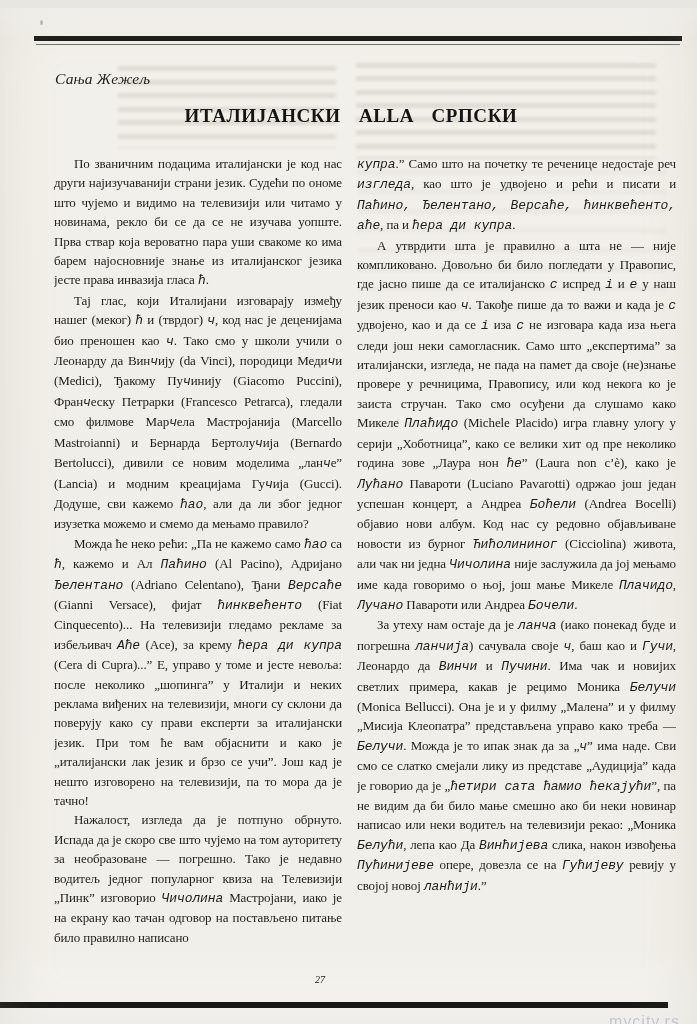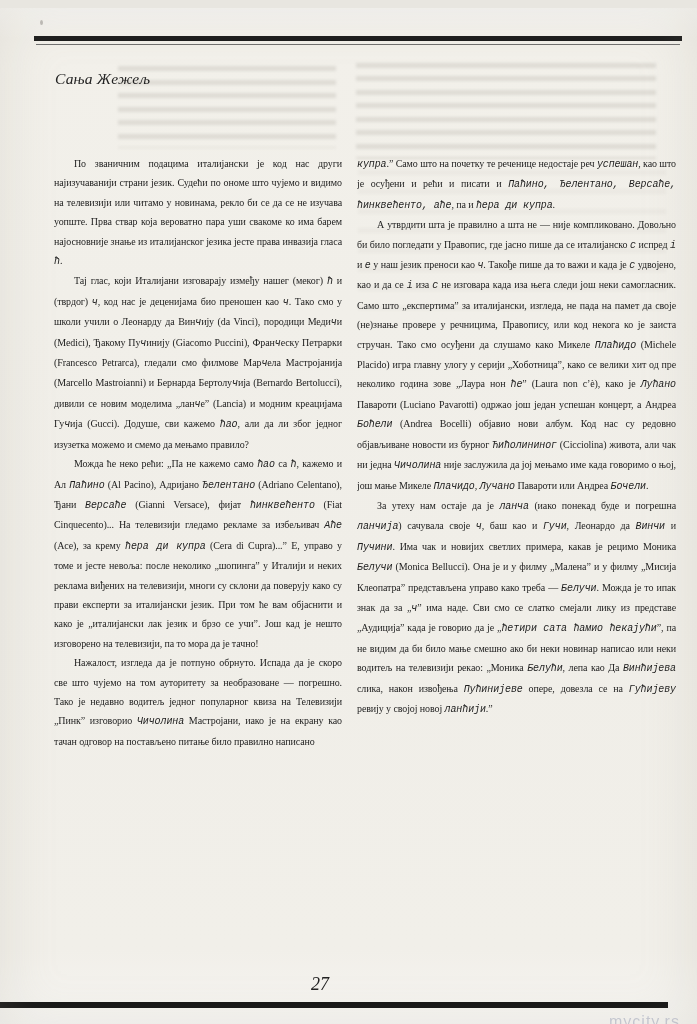--- a/index.html
+++ b/index.html
@@ -27,27 +27,27 @@
   }
   .cols {
     position:absolute; left:54px; top:146px; width:622px; height:808px;
     display:flex; gap:15px; overflow:hidden;
   }
   .col { overflow:hidden; }
   .col-left  { width:288px; }
   .col-right { width:319px; }
   p.para {
     margin:0; text-indent:20px; text-align:justify;
-    font-size:10px; line-height:19.4px; letter-spacing:-.1px; color:#1d1d1d;
+    font-size:13px; line-height:19.4px; letter-spacing:-.1px; color:#1d1d1d;
   }
   p.para.noindent { text-indent:0; }
   .it { font-style:italic;font-family:Liberation Mono, monospace; }
   .page-number {
     position:absolute; left:280px; top:966px; width:80px; text-align:center;
-    font-style:italic; font-size:18px; color:#222;
+    font-style:italic; font-size:10px; color:#222;
   }
   .rule-bottom { position:absolute; left:0; top:994px; width:668px; height:6px; background:#141414; }
   .watermark {
     position:absolute; left:609px; top:1005px;
     font-family:Liberation Sans, sans-serif; font-size:16px;
     color:#c6c9d3; letter-spacing:1px;
     text-shadow:0 0 1px rgba(255,255,255,.8);
   }
   
   .bleed { position:absolute; filter:blur(1.4px); pointer-events:none; }
@@ -73,30 +73,31 @@
   <div class="speck"></div>
   <div class="rule-top-thick"></div>
   <div class="rule-top-thin"></div>
 
   <div class="bleed bleed-a"></div>
   <div class="bleed bleed-b"></div>
   <div class="bleed bleed-c"></div>
 
   <div class="byline">Сања Жежељ</div>
 
+  <h1 class="title" style="margin:0; position:absolute;">ИТАЛИЈАНСКИ ALLA СРПСКИ</h1>
 
   <div class="cols">
     <div class="col col-left">
         <p class="para"><span>По званичним подацима италијански је код нас други најизучаванији страни језик. Судећи по ономе што чујемо и видимо на телевизији или читамо у новинама, рекло би се да се не изучава уопште. Прва ствар која вероватно пара уши свакоме ко има барем најосновније знање из италијанског језика јесте права инвазија гласа </span><span class="it">ћ</span><span>.</span></p>
         <p class="para"><span>Тај глас, који Италијани изговарају између нашег (меког) </span><span class="it">ћ</span><span> и (тврдог) </span><span class="it">ч</span><span>, код нас је деценијама био преношен као </span><span class="it">ч</span><span>. Тако смо у школи учили о Леонарду да Вин</span><span class="it">ч</span><span>ију (da Vinci), породици Меди</span><span class="it">ч</span><span>и (Medici), Ђакому Пу</span><span class="it">ч</span><span>инију (Giacomo Puccini), Фран</span><span class="it">ч</span><span>еску Петрарки (Francesco Petrarca), гледали смо филмове Мар</span><span class="it">ч</span><span>ела Мастројанија (Marcello Mastroianni) и Бернарда Бертолу</span><span class="it">ч</span><span>ија (Bernardo Bertolucci), дивили се новим моделима „лан</span><span class="it">ч</span><span>е” (Lancia) и модним креацијама Гу</span><span class="it">ч</span><span>ија (Gucci). Додуше, сви кажемо </span><span class="it">ћао</span><span>, али да ли због једног изузетка можемо и смемо да мењамо правило?</span></p>
         <p class="para"><span>Можда ће неко рећи: „Па не кажемо само </span><span class="it">ћао</span><span> са </span><span class="it">ћ</span><span>, кажемо и Ал </span><span class="it">Паћино</span><span> (Al Pacino), Адријано </span><span class="it">Ђелентано</span><span> (Adriano Celentano), Ђани </span><span class="it">Версаће</span><span> (Gianni Versace), фијат </span><span class="it">ћинквећенто</span><span> (Fiat Cinquecento)... На телевизији гледамо рекламе за избељивач </span><span class="it">Аће</span><span> (Ace), за крему </span><span class="it">ћера ди купра</span><span> (Cera di Cupra)...” Е, управо у томе и јесте невоља: после неколико „шопинга” у Италији и неких реклама виђених на телевизији, многи су склони да поверују како су прави експерти за италијански језик. При том ће вам објаснити и како је „италијански лак језик и брзо се учи”. Још кад је нешто изговорено на телевизији, па то мора да је тачно!</span></p>
         <p class="para"><span>Нажалост, изгледа да је потпуно обрнуто. Испада да је скоро све што чујемо на том ауторитету за необразоване — погрешно. Тако је недавно водитељ једног популарног квиза на Телевизији „Пинк” изговорио </span><span class="it">Чичолина</span><span> Мастројани, иако је на екрану као тачан одговор на постављено питање било правилно написано </span></p>
       </div>
     <div class="col col-right">
-        <p class="para noindent"><span class="it">купра</span><span>.” Само што на почетку те реченице недостаје реч </span><span class="it">успешан</span><span>, као што је осуђени и рећи и писати и </span><span class="it">Паћино, Ђелентано, Версаће, ћинквећенто, аће</span><span>, па и </span><span class="it">ћера ди купра</span><span>.</span></p>
+        <p class="para noindent"><span class="it">купра</span><span>.” Само што на почетку те реченице недостаје реч </span><span class="it">изгледа</span><span>, као што је удвојено и рећи и писати и </span><span class="it">Паћино, Ђелентано, Версаће, ћинквећенто, аће</span><span>, па и </span><span class="it">ћера ди купра</span><span>.</span></p>
         <p class="para"><span>А утврдити шта је правилно а шта не — није компликовано. Довољно би било погледати у Правопис, где јасно пише да се италијанско </span><span class="it">c</span><span> испред </span><span class="it">i</span><span> и </span><span class="it">e</span><span> у наш језик преноси као </span><span class="it">ч</span><span>. Такође пише да то важи и када је </span><span class="it">c</span><span> удвојено, као и да се </span><span class="it">i</span><span> иза </span><span class="it">c</span><span> не изговара када иза њега следи још неки самогласник. Само што „експертима” за италијански, изгледа, не пада на памет да своје (не)знање провере у речницима, Правопису, или код некога ко је заиста стручан. Тако смо осуђени да слушамо како Микеле </span><span class="it">Плаћидо</span><span> (Michele Placido) игра главну улогу у серији „Хоботница”, како се велики хит од пре неколико година зове „Лаура нон </span><span class="it">ће</span><span>” (Laura non c’è), како је </span><span class="it">Лућано</span><span> Павароти (Luciano Pavarotti) одржао још један успешан концерт, а Андреа </span><span class="it">Боћели</span><span> (Andrea Bocelli) објавио нови албум. Код нас су редовно објављиване новости из бурног </span><span class="it">Ћићолининог</span><span> (Cicciolina) живота, али чак ни једна </span><span class="it">Чичолина</span><span> није заслужила да јој мењамо име када говоримо о њој, још мање Микеле </span><span class="it">Плачидо</span><span>, </span><span class="it">Лучано</span><span> Павароти или Андреа </span><span class="it">Бочели</span><span>.</span></p>
         <p class="para"><span>За утеху нам остаје да је </span><span class="it">ланча</span><span> (иако понекад буде и погрешна </span><span class="it">ланчија</span><span>) сачувала своје </span><span class="it">ч</span><span>, баш као и </span><span class="it">Гучи</span><span>, Леонардо да </span><span class="it">Винчи</span><span> и </span><span class="it">Пучини</span><span>. Има чак и новијих светлих примера, какав је рецимо Моника </span><span class="it">Белучи</span><span> (Monica Bellucci). Она је и у филму „Малена” и у филму „Мисија Клеопатра” представљена управо како треба — </span><span class="it">Белучи</span><span>. Можда је то ипак знак да за „</span><span class="it">ч</span><span>” има наде. Сви смо се слатко смејали лику из представе „Аудиција” када је говорио да је „</span><span class="it">ћетири сата ћамио ћекајући</span><span>”, па не видим да би било мање смешно ако би неки новинар написао или неки водитељ на телевизији рекао: „Моника </span><span class="it">Белући</span><span>, лепа као Да </span><span class="it">Винћијева</span><span> слика, након извођења </span><span class="it">Пућинијеве</span><span> опере, довезла се на </span><span class="it">Гућијеву</span><span> ревију у својој новој </span><span class="it">ланћији</span><span>.”</span></p>
       </div>
   </div>
 
   <div class="page-number">27</div>
   <div class="rule-bottom"></div>
   <div class="watermark">mycity.rs</div>
 
 </div>

